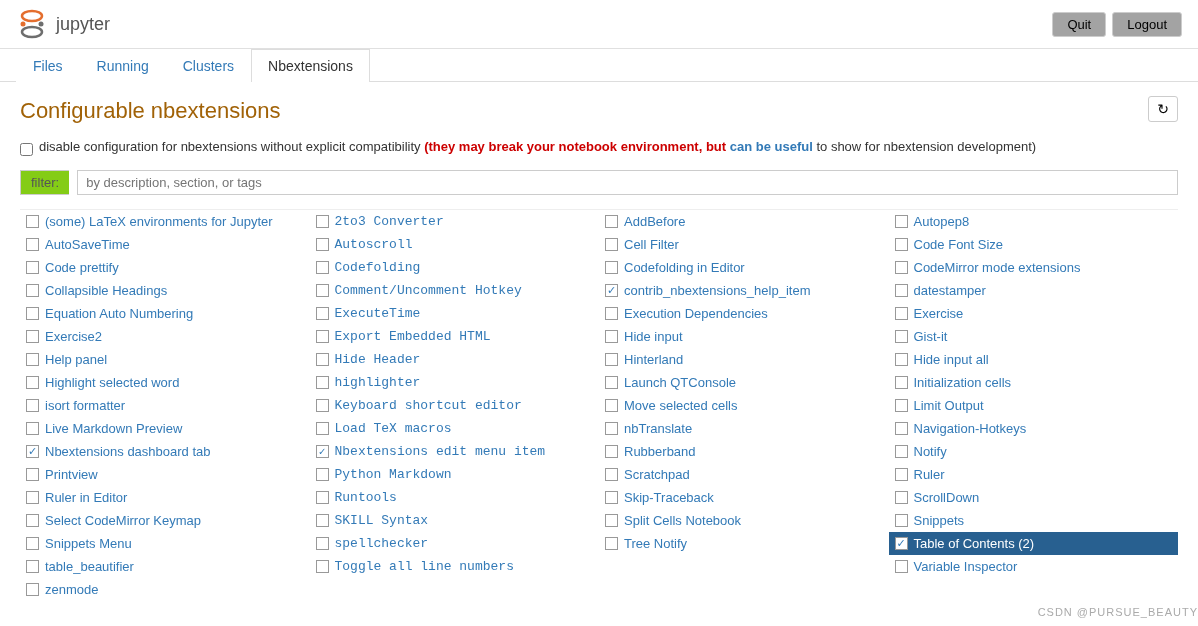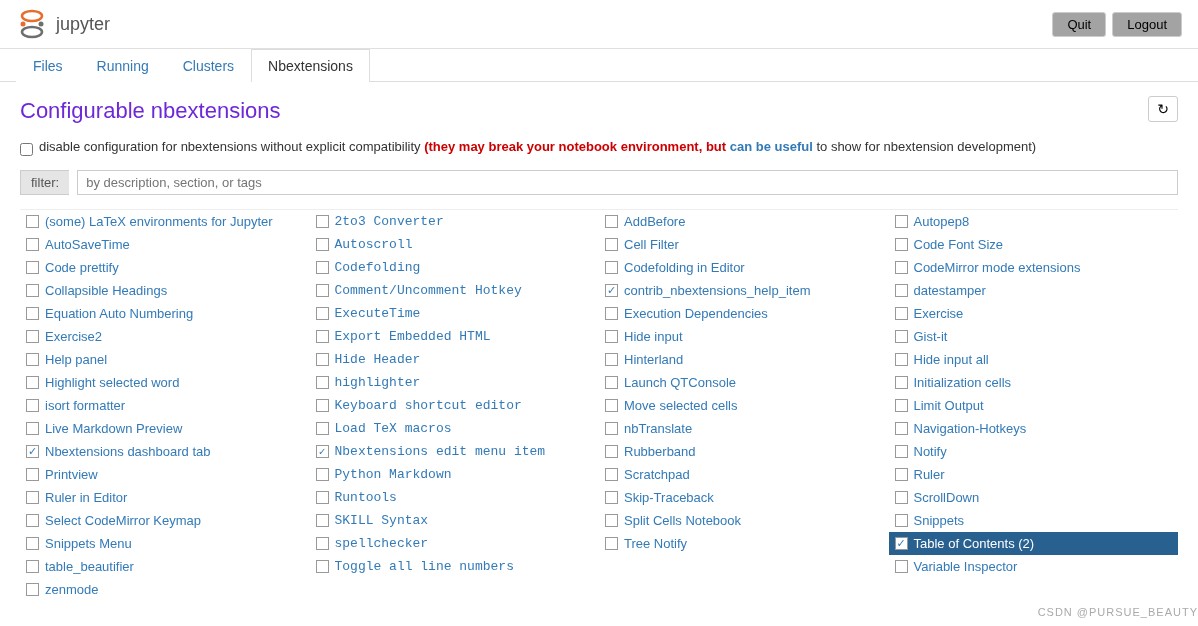--- a/index.html
+++ b/index.html
@@ -29,32 +29,32 @@
       border: 1px solid transparent; border-bottom: none; margin-bottom: -1px;
       background: #fff;
     }
     .tab.active {
       border-color: #ddd; border-bottom-color: #fff; color: #333;
       font-weight: normal;
     }
 
     
     .main { padding: 16px 20px; }
-    .page-title { font-size: 22px; font-weight: normal; margin-bottom: 14px; color: #6d28d9; }
+    .page-title { font-size: 22px; font-weight: normal; margin-bottom: 14px; color: #a16207; }
 
     
     .disable-row { display: flex; align-items: flex-end; gap: 6px; margin-bottom: 14px; font-size: 13px; line-height: 1.4; }
     .disable-row input { margin-top: 2px; flex-shrink: 0; }
     .disable-row span.warning { color: #c00; font-weight: bold; }
     .disable-row span.info { color: #337ab7; font-weight: bold; }
 
     
     .filter-row { display: flex; align-items: center; gap: 8px; margin-bottom: 14px; }
     .filter-label {
-      background: #e5e5e5; border: 1px solid #ccc; padding: 4px 10px;
+      background: #84cc16; border: 1px solid #ccc; padding: 4px 10px;
       font-size: 13px; border-right: none; color: #555;
     }
     .filter-input {
       flex: 1; border: 1px solid #ccc; padding: 4px 8px; font-size: 13px;
       outline: none;
     }
 
     
     .refresh-btn {
       position: absolute; right: 20px; top: 96px;

